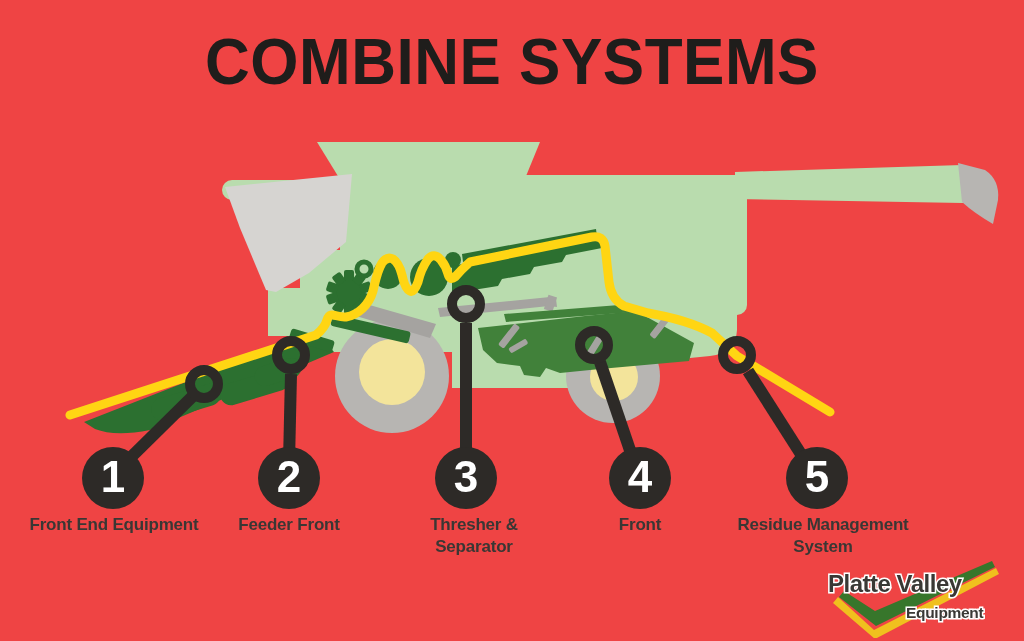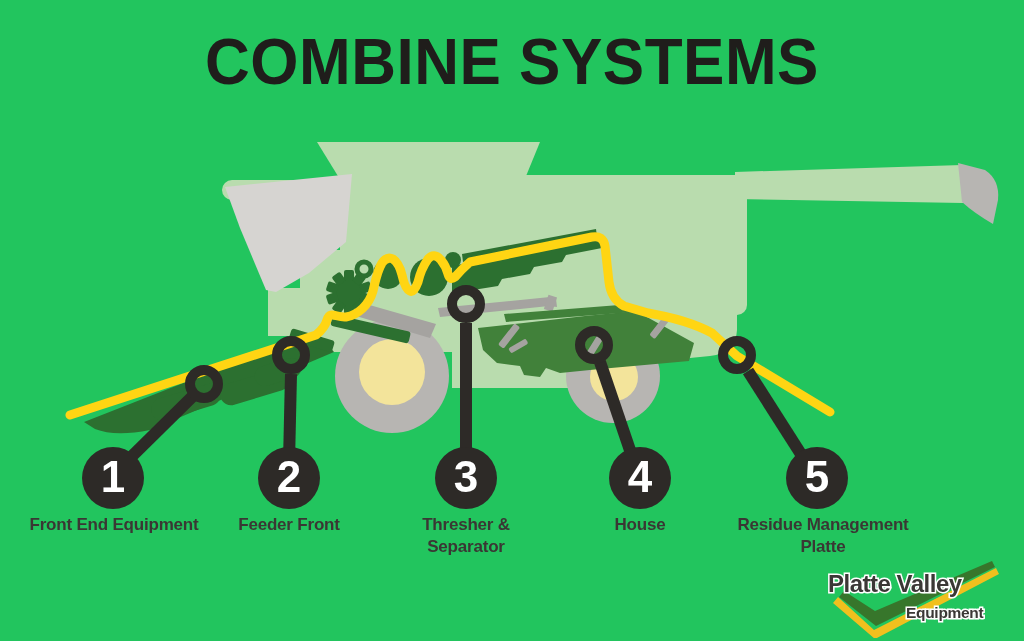--- a/index.html
+++ b/index.html
@@ -1,16 +1,16 @@
 <!DOCTYPE html>
 <html><head>
 <meta charset="utf-8">
 <style>
   html,body{margin:0;padding:0;background:#f2f0ed;}
-  .canvas{position:relative;width:1024px;height:641px;background:#22c55e;overflow:hidden;
+  .canvas{position:relative;width:1024px;height:641px;background:#ef4444;overflow:hidden;
           font-family:"Liberation Sans", sans-serif;}
   .diagram-svg{position:absolute;left:0;top:0;width:1024px;height:641px;}
   .main-title{position:absolute;top:24px;left:0;width:100%;text-align:center;
               font-size:62px;font-weight:bold;letter-spacing:0.5px;color:#1f1d1b;
               transform:scaleY(1.06);transform-origin:top center;}
   .num-circle{position:absolute;top:447px;width:62px;height:62px;border-radius:50%;
               background:#2d2a27;color:#ffffff;font-weight:bold;font-size:44px;
               line-height:60px;text-align:center;}
   .callout-label{position:absolute;top:514px;width:240px;text-align:center;
               font-weight:bold;font-size:17px;line-height:22px;color:#3a3734;
@@ -128,25 +128,25 @@
   </svg>
 
   <div class="num-circle" style="left:82px">1</div>
   <div class="num-circle" style="left:258px">2</div>
   <div class="num-circle" style="left:435px">3</div>
   <div class="num-circle" style="left:609px">4</div>
   <div class="num-circle" style="left:786px">5</div>
 
   <div class="callout-label" style="left:-6px">Front End Equipment</div>
   <div class="callout-label" style="left:169px">Feeder Front</div>
-  <div class="callout-label" style="left:346px">Thresher &amp;
+  <div class="callout-label" style="left:354px">Thresher &amp;
 Separator</div>
-  <div class="callout-label" style="left:520px">House</div>
+  <div class="callout-label" style="left:520px">Front</div>
   <div class="callout-label" style="left:703px">Residue Management
-Platte</div>
+System</div>
 
   <svg class="logo-svg" viewBox="0 0 200 80" xmlns="http://www.w3.org/2000/svg">
     <path d="M20,39 L56,72 L178,10 L181,16 L57,81 L15,45 Z" fill="#f0c01e"></path>
     <path d="M26,33 L57,53 L174,3 L177,9 L58,68 L21,39 Z" fill="#37762b"></path>
     <text class="logo-text" x="10" y="34" font-size="24" letter-spacing="-0.5" fill="#3a3835">Platte Valley</text>
     <text class="logo-text" x="88" y="60" font-size="15.5" letter-spacing="-0.3" fill="#3a3835">Equipment</text>
   </svg>
 
 </div>
 

